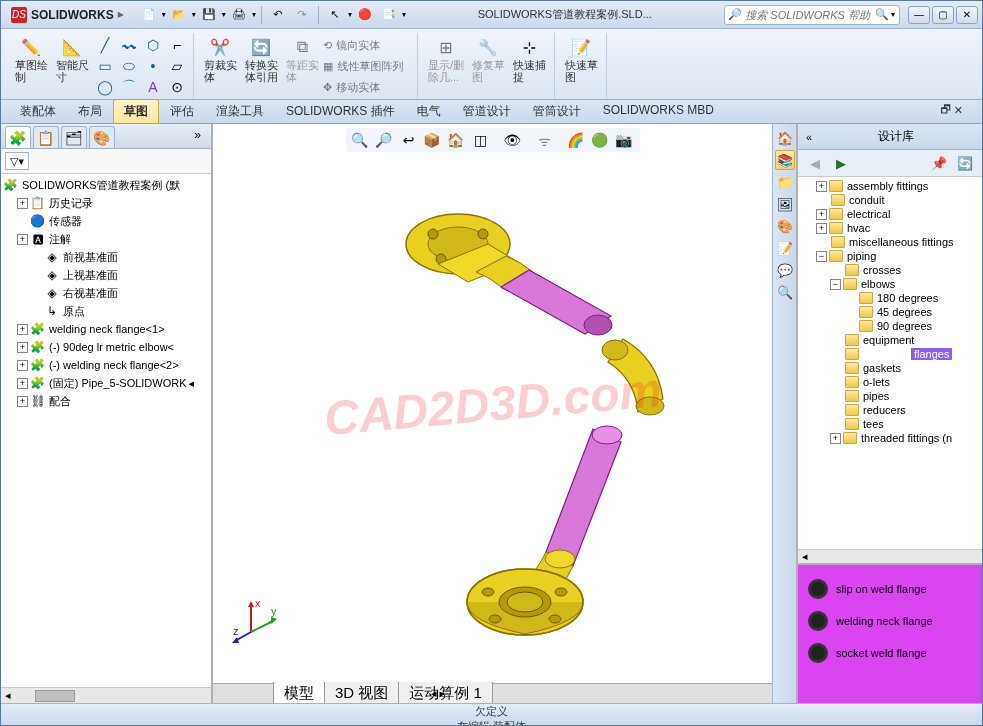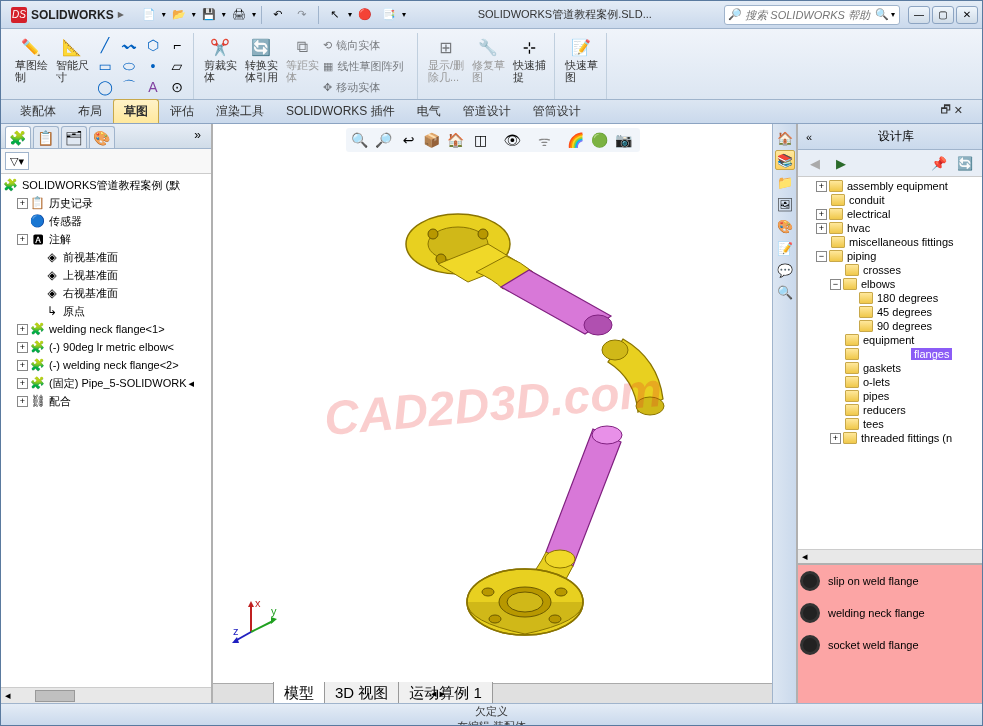--- a/index.html
+++ b/index.html
@@ -87,21 +87,21 @@
 .lib-tree { flex: 1; overflow: auto; background: #fff; padding: 2px 0; }
 .lib-item { display: flex; align-items: center; padding: 1px 2px; cursor: pointer; white-space: nowrap; }
 .lib-item .exp { width: 11px; height: 11px; border: 1px solid #888; display: flex; align-items: center; justify-content: center; font-size: 9px; margin-right: 2px; background: #fff; flex-shrink: 0; }
 .lib-item .noexp { width: 15px; flex-shrink: 0; }
 .lib-item .fld { width: 14px; height: 12px; background: linear-gradient(#ffe89c, #f0c84a); border: 1px solid #c8a84a; border-radius: 1px; margin-right: 4px; flex-shrink: 0; }
 .lib-item.d1 { padding-left: 18px; }
 .lib-item.d2 { padding-left: 32px; }
 .lib-item.d3 { padding-left: 46px; }
 .lib-item .lbl.selected { background: #8b5cf6; color: #fff; padding: 0 3px; margin-left: 48px; }
 .lib-scroll { height: 14px; background: #e8e8e8; border-top: 1px solid #ccc; }
-.lib-detail { height: 140px; background: #fca5a5; border-top: 2px solid #b0b0b0; overflow: auto; }
+.lib-detail { height: 140px; background: #d946ef; border-top: 2px solid #b0b0b0; padding: 8px; overflow: auto; }
 .det-item { display: flex; align-items: center; gap: 8px; padding: 6px 2px; cursor: pointer; }
 .det-thumb { width: 20px; height: 20px; background: #222; border-radius: 50%; border: 3px solid #333; flex-shrink: 0; }
 
 
 .statusbar { height: 22px; background: linear-gradient(#e4ecf6, #cad9ec); border-top: 1px solid #a0b4cc; display: flex; align-items: center; padding: 0 8px; font-size: 11px; color: #333; flex-direction: column; }
 .statusbar .spacer { flex: 1; }
 .sb-item { padding: 0 10px; }
 .sb-sep { width: 1px; height: 14px; background: #a0b4cc; }
 .sb-ico { width: 18px; height: 18px; display: flex; align-items: center; justify-content: center; margin-left: 4px; cursor: pointer; }
 
@@ -247,20 +247,21 @@
   <div id="tabs-container" style="display:flex;">
       <div class="tab">装配体</div>
       <div class="tab">布局</div>
       <div class="tab active">草图</div>
       <div class="tab">评估</div>
       <div class="tab">渲染工具</div>
       <div class="tab">SOLIDWORKS 插件</div>
       <div class="tab">电气</div>
       <div class="tab">管道设计</div>
       <div class="tab">管筒设计</div>
+      <div class="tab">SOLIDWORKS MBD</div>
     </div>
   <div class="tab mdi-ctrl">
     <span>🗗</span>
     <span>✕</span>
   </div>
 </div>
 
 <div class="main">
 
   <div class="left-panel">
@@ -446,21 +447,21 @@
       <div class="rp-nav-btn">▶</div>
       <div class="rp-nav-spacer"></div>
       <div class="rp-nav-btn" style="color:#c04080;">📌</div>
       <div class="rp-nav-btn" style="color:#2060c0;">🔄</div>
     </div>
     <div class="lib-tree">
       <div id="lib-items">
           <div class="lib-item d1">
             <span class="exp">+</span>
             <span class="fld"></span>
-            <span class="lbl">assembly equipment</span>
+            <span class="lbl">assembly fittings</span>
           </div>
           <div class="lib-item d1">
             <span class="noexp"></span>
             <span class="fld"></span>
             <span class="lbl">conduit</span>
           </div>
           <div class="lib-item d1">
             <span class="exp">+</span>
             <span class="fld"></span>
             <span class="lbl">electrical</span>

